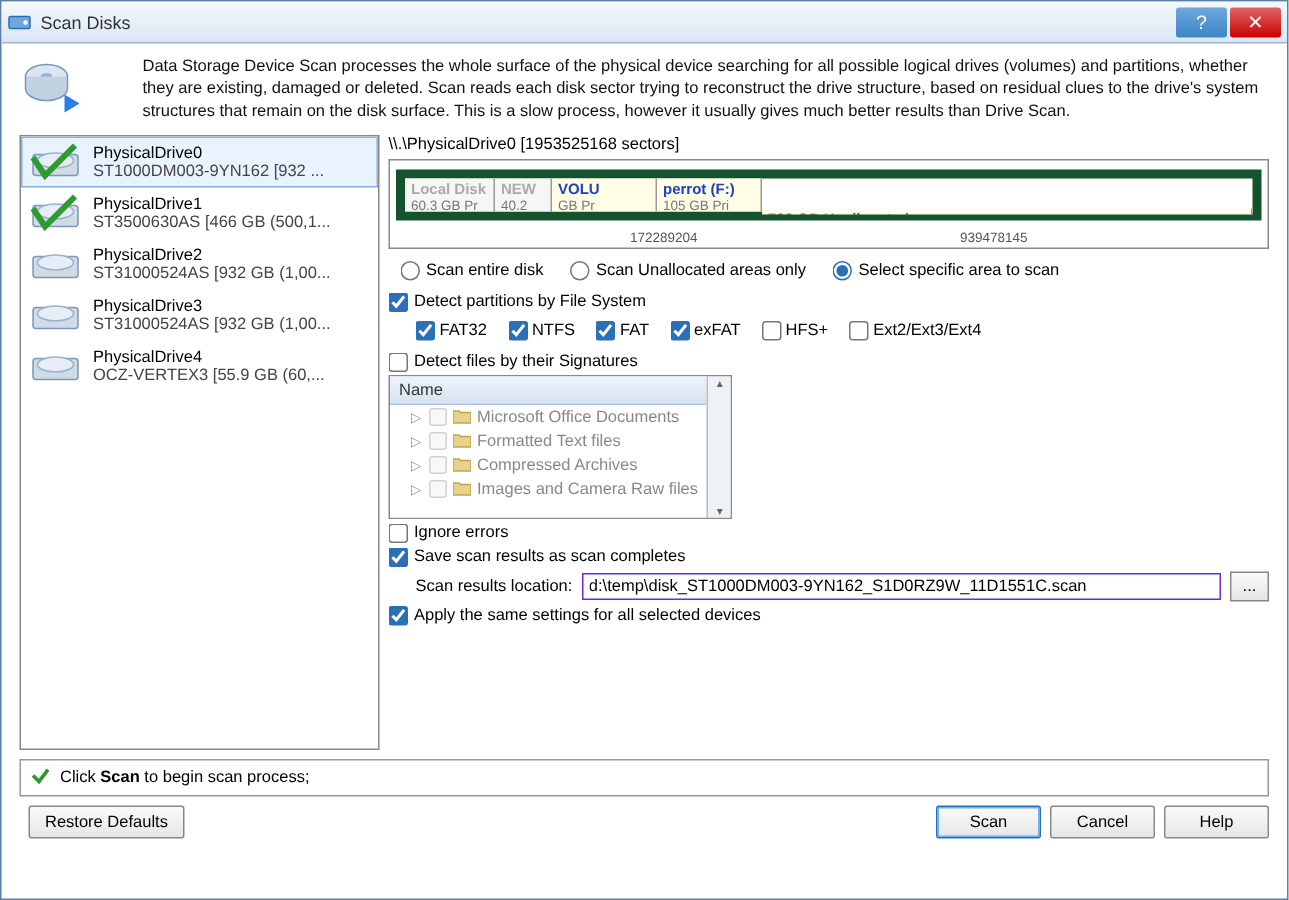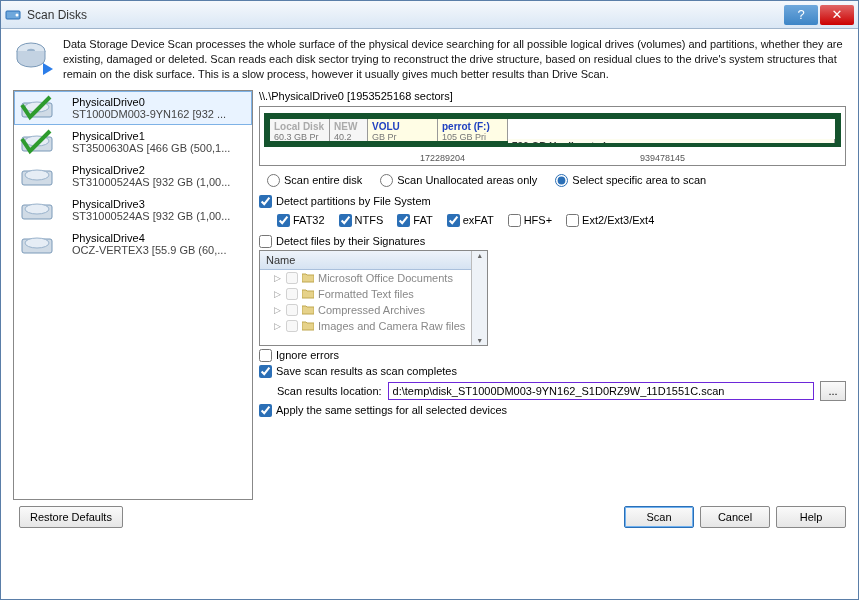--- a/index.html
+++ b/index.html
@@ -6,24 +6,24 @@
 body { font-family: "Segoe UI", Tahoma, sans-serif; font-size: 11px; background: #fff; width: 859px; height: 600px; overflow: hidden; border: 1px solid #5a7ea8; }
 .titlebar { height: 28px; background: linear-gradient(#f5f8fc, #dae7f5); display: flex; align-items: center; padding: 0 4px; border-bottom: 1px solid #a0b5cc; }
 .titlebar .ticon { width: 16px; height: 16px; margin-right: 6px; }
 .titlebar .title { flex: 1; color: #333; font-size: 12px; }
 .titlebar .tbtn { width: 34px; height: 20px; margin-left: 2px; border-radius: 2px; display: flex; align-items: center; justify-content: center; font-size: 13px; color: #fff; }
 .titlebar .help { background: linear-gradient(#6fa8dc,#3d85c6); }
 .titlebar .close { background: linear-gradient(#e06666,#cc0000); }
 .content { padding: 8px 12px 8px 12px; }
 .intro { display: flex; gap: 10px; margin-bottom: 8px; }
 .intro .iicon { width: 40px; height: 40px; flex-shrink: 0; }
-.intro .itext { font-size: 11px; line-height: 1.35; color: #111; }
+.intro .itext { font-size: 11px; line-height: 1.35; color: #111; margin-left: 32px; }
 .body { display: flex; gap: 6px; }
 .drivelist { width: 240px; border: 1px solid #888; background: #fff; height: 410px; overflow: auto; }
-.drive { display: flex; align-items: center; gap: 16px; padding: 4px 6px; border-bottom: none; }
+.drive { display: flex; align-items: center; gap: 6px; padding: 4px 6px; border-bottom: none; }
 .drive.sel { background: #e9f3ff; outline: 1px solid #7eb2e6; outline-offset: -1px; }
 .drive .dicon { width: 36px; height: 26px; position: relative; }
 .drive .dicon svg { width: 36px; height: 26px; }
 .drive .dinfo .dname { font-size: 11px; color: #000; }
 .drive .dinfo .ddesc { font-size: 11px; color: #444; }
 .right { flex: 1; }
 .pathline { font-size: 11px; margin-bottom: 4px; }
 .partbox { border: 1px solid #888; padding: 6px 4px 16px 4px; position: relative; background: #fff; height: 60px; }
 .partrow { display: flex; height: 34px; border: 6px solid #14532d; }
 .part { border-right: 1px solid #999; padding: 2px 4px; overflow: hidden; white-space: nowrap; font-size: 10px; }
@@ -293,20 +293,26 @@
         <input type="text" value="d:\temp\disk_ST1000DM003-9YN162_S1D0RZ9W_11D1551C.scan" style="">
         <button class="browse">...</button>
       </div>
       <div class="chkline">
           <input type="checkbox" checked="" style=""> 
           <span>Apply the same settings for all selected devices</span>
         </div>
     </div>
   </div>
 
+  <div class="status">
+    <span><svg width="14" height="14" viewBox="0 0 14 14">
+          <path d="M2 7 L6 11 L12 3" stroke="#2e9b2e" stroke-width="2.5" fill="none"></path>
+        </svg></span>
+    <span id="statustext">Click <b>Scan</b> to begin scan process;</span>
+  </div>
 
   <div class="footer">
     <button class="btn">Restore Defaults</button>
     <span class="spacer"></span>
     <button class="btn primary">Scan</button>
     <button class="btn">Cancel</button>
     <button class="btn">Help</button>
   </div>
 </div>
 

